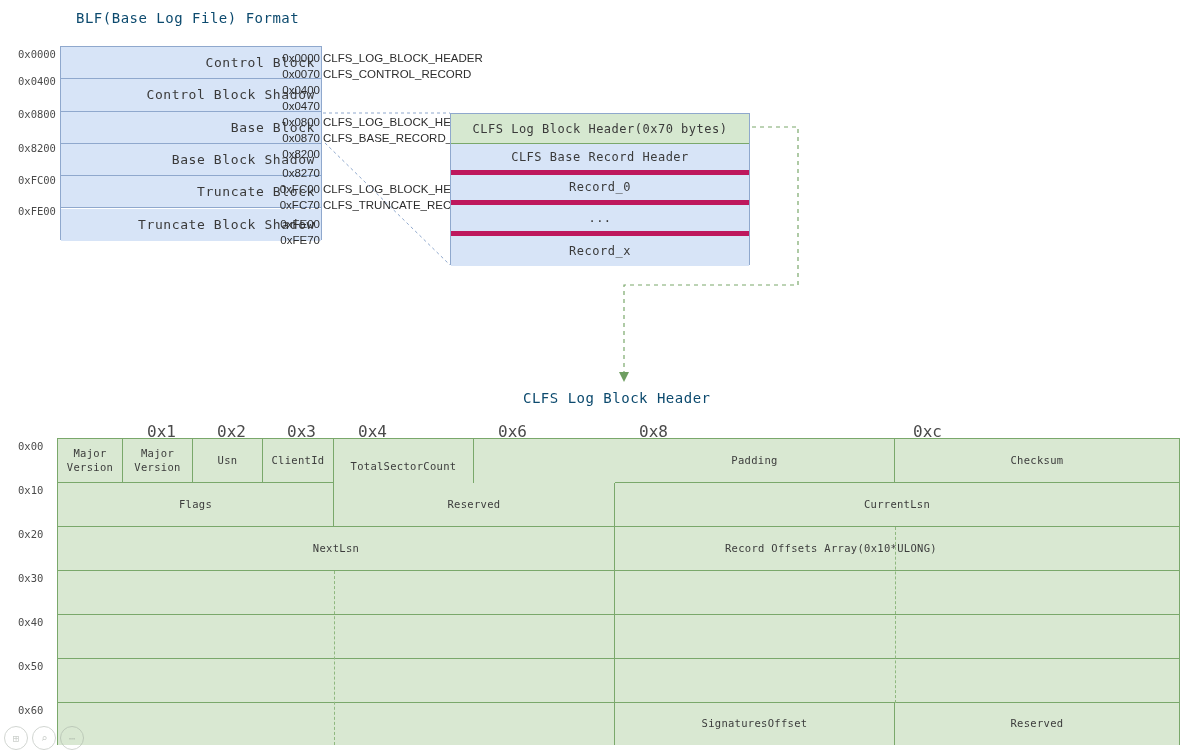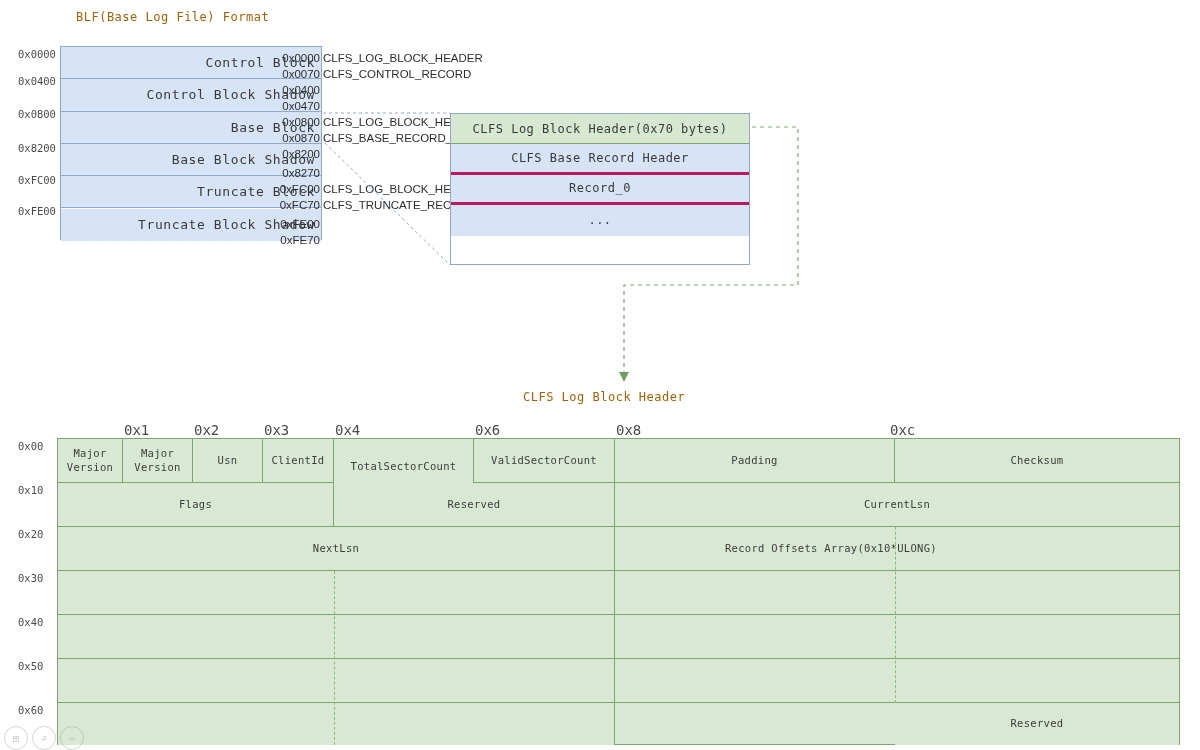--- a/index.html
+++ b/index.html
@@ -14,22 +14,22 @@
     overflow: hidden;
     font-family: "DejaVu Sans Mono", "Liberation Mono", monospace;
     color: #333333;
   }
 
   .abs { position: absolute; }
 
   
   .diagram-title {
     font-family: "DejaVu Sans Mono", "Liberation Mono", monospace;
-    font-size: 12px;
-    color: #a16207;
+    font-size: 14px;
+    color: #0c4a6e;
     letter-spacing: 0.5px;
     white-space: nowrap;
   }
 
   
   #blf-stack {
     left: 60px;
     top: 46px;
     width: 262px;
     height: 194px;
@@ -90,21 +90,21 @@
     border: 1px solid #8fa8cd;
     box-sizing: border-box;
   }
   .detail-row {
     position: absolute;
     left: 0;
     width: 100%;
     height: 30.4px;
     box-sizing: border-box;
     background: #d7e4f7;
-    border-bottom: 3px solid #be185d;
+    border-bottom: 5px solid #be185d;
     display: flex;
     align-items: center;
     justify-content: center;
   }
   .detail-row:last-child { border-bottom: none; }
   .detail-row span {
     font-size: 12px;
     color: #3a3a3a;
     letter-spacing: 0.5px;
     white-space: nowrap;
@@ -152,23 +152,24 @@
   }
   .bt-cell.no-right { border-right: none; }
   .bt-cell.no-bottom { border-bottom: none; }
   .bt-dash {
     position: absolute;
     width: 0;
     border-left: 1px dashed #8fb87f;
   }
   .col-label {
     position: absolute;
-    font-size: 14px;
+    font-size: 16px;
     color: #4a4a4a;
     white-space: nowrap;
+    margin-left: 23px;
   }
   .row-label {
     position: absolute;
     font-size: 10.5px;
     color: #4a4a4a;
     white-space: nowrap;
     text-align: right;
   }
 
   
@@ -255,20 +256,23 @@
       <span>CLFS Log Block Header(0x70 bytes)</span>
     </div>
   <div class="detail-row" style="top:30.4px;">
       <span>CLFS Base Record Header</span>
     </div>
   <div class="detail-row" style="top:60.8px;">
       <span>Record_0</span>
     </div>
   <div class="detail-row" style="top:91.2px;">
       <span>...</span>
+    </div>
+  <div class="detail-row" style="top:121.6px;">
+      <span>Record_x</span>
     </div>
 </div>
 
 <svg class="abs" id="connectors">
 
   <path d="M 323 113 L 450 113" stroke="#8fa8cd" stroke-width="1" fill="none" stroke-dasharray="3,3"></path>
 
   <path d="M 325 143 L 450 265" stroke="#8fa8cd" stroke-width="1" fill="none" stroke-dasharray="3,3"></path>
 
   <path d="M 752 127 L 798 127 L 798 285 L 624 285 L 624 372" stroke="#7aa86b" stroke-width="1.2" fill="none" stroke-dasharray="4,4"></path>
@@ -305,23 +309,20 @@
     </div>
   <div class="bt-cell" style="left:135px; top:0px; width:70px;  height:44px;">
       <span>Usn</span>
     </div>
   <div class="bt-cell" style="left:205px; top:0px; width:71px;  height:44px;">
       <span>ClientId</span>
     </div>
   <div class="bt-cell" style="left:276px; top:0px; width:140px; height:56px;">
       <span>TotalSectorCount</span>
     </div>
-  <div class="bt-cell" style="left:416px; top:0px; width:141px; height:44px;">
-      <span>ValidSectorCount</span>
-    </div>
   <div class="bt-cell" style="left:557px; top:0px; width:280px; height:44px;">
       <span>Padding</span>
     </div>
   <div class="bt-cell no-right" style="left:837px; top:0px; width:284px; height:44px;">
       <span>Checksum</span>
     </div>
 
   <div class="bt-cell" style="left:0px;   top:44px; width:276px; height:44px;">
       <span>Flags</span>
     </div>
@@ -342,20 +343,23 @@
   <div class="bt-cell" style="left:0px;   top:132px; width:557px; height:44px;"></div>
   <div class="bt-cell no-right" style="left:557px; top:132px; width:564px; height:44px;"></div>
 
   <div class="bt-cell" style="left:0px;   top:176px; width:557px; height:44px;"></div>
   <div class="bt-cell no-right" style="left:557px; top:176px; width:564px; height:44px;"></div>
 
   <div class="bt-cell" style="left:0px;   top:220px; width:557px; height:44px;"></div>
   <div class="bt-cell no-right" style="left:557px; top:220px; width:564px; height:44px;"></div>
 
   <div class="bt-cell no-bottom" style="left:0px;   top:264px; width:557px; height:42px;"></div>
+  <div class="bt-cell no-bottom" style="left:557px; top:264px; width:280px; height:42px;">
+      <span>SignaturesOffset</span>
+    </div>
   <div class="bt-cell no-bottom no-right" style="left:837px; top:264px; width:284px; height:42px;">
       <span>Reserved</span>
     </div>
 
   <div class="bt-dash" style="left:276px; top:132px; height:174px;"></div>
   <div class="bt-dash" style="left:837px; top:88px;  height:176px;"></div>
 </div>
 
 <div class="abs" id="toolbar">
   <div class="tb-icon">⊞</div>

